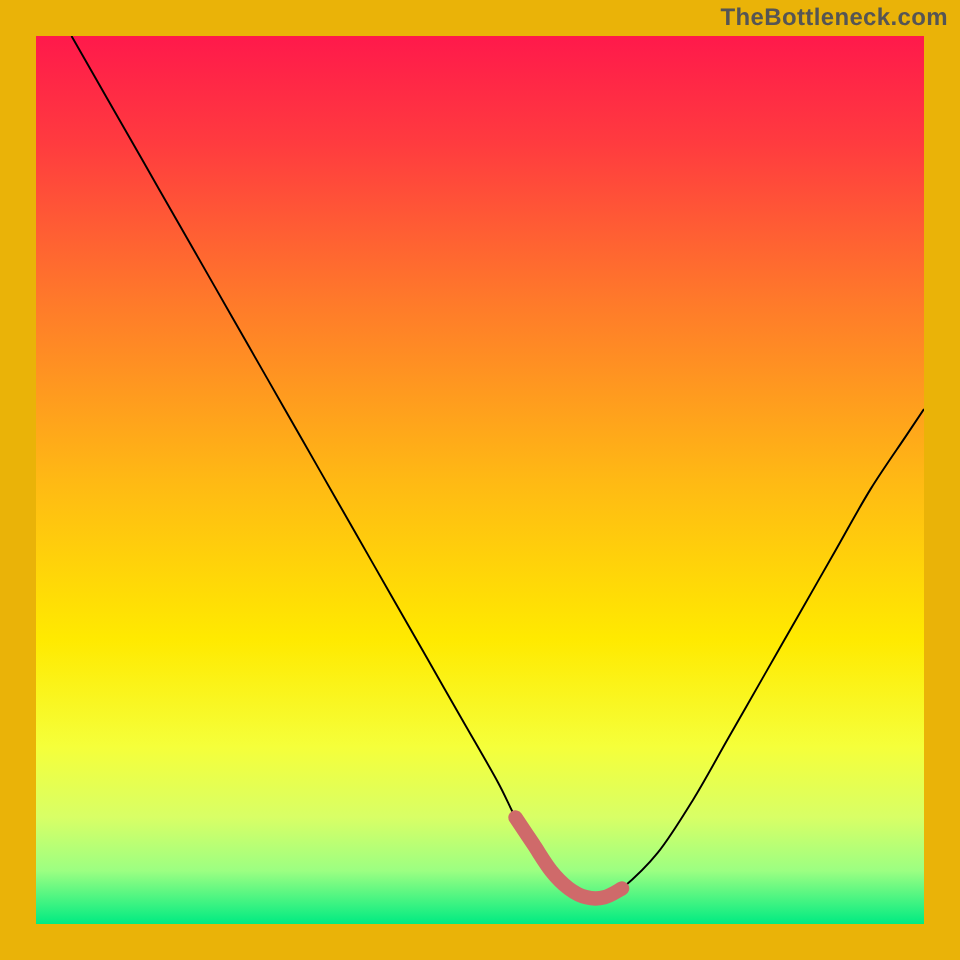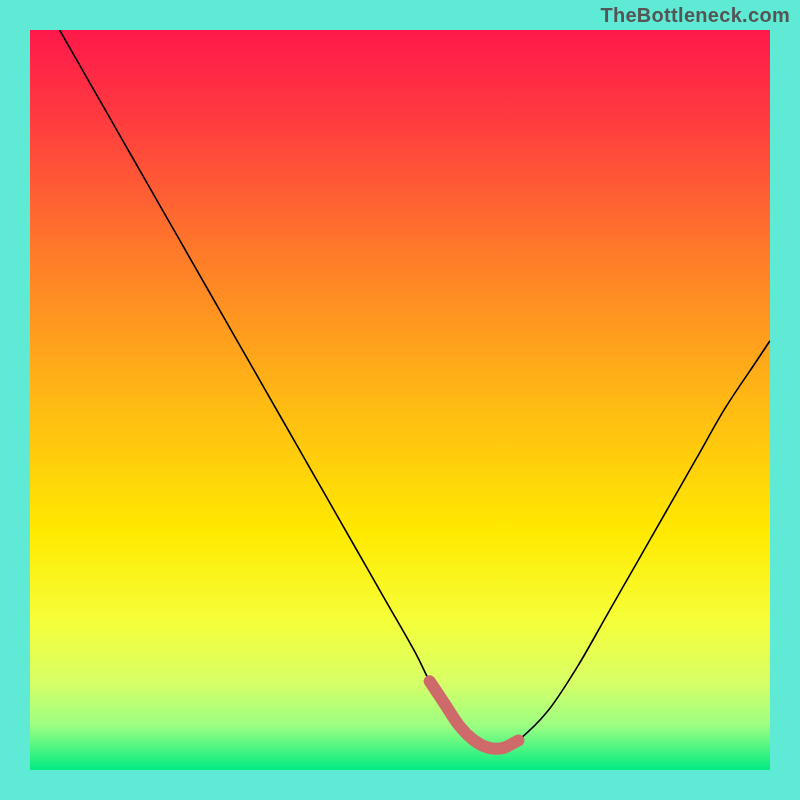--- a/index.html
+++ b/index.html
@@ -8,21 +8,21 @@
     width: 800px;
     height: 800px;
     background: #000;
     font-family: Arial, Helvetica, sans-serif;
     overflow: hidden;
   }
   .stage {
     position: relative;
     width: 800px;
     height: 800px;
-    background: #5eead4;
+    background: #eab308;
     text-align: center;
   }
   .watermark {
     position: absolute;
     top: 4px;
     right: 10px;
     color: #555;
     font-size: 20px;
     font-weight: 600;
     letter-spacing: 0.3px;

